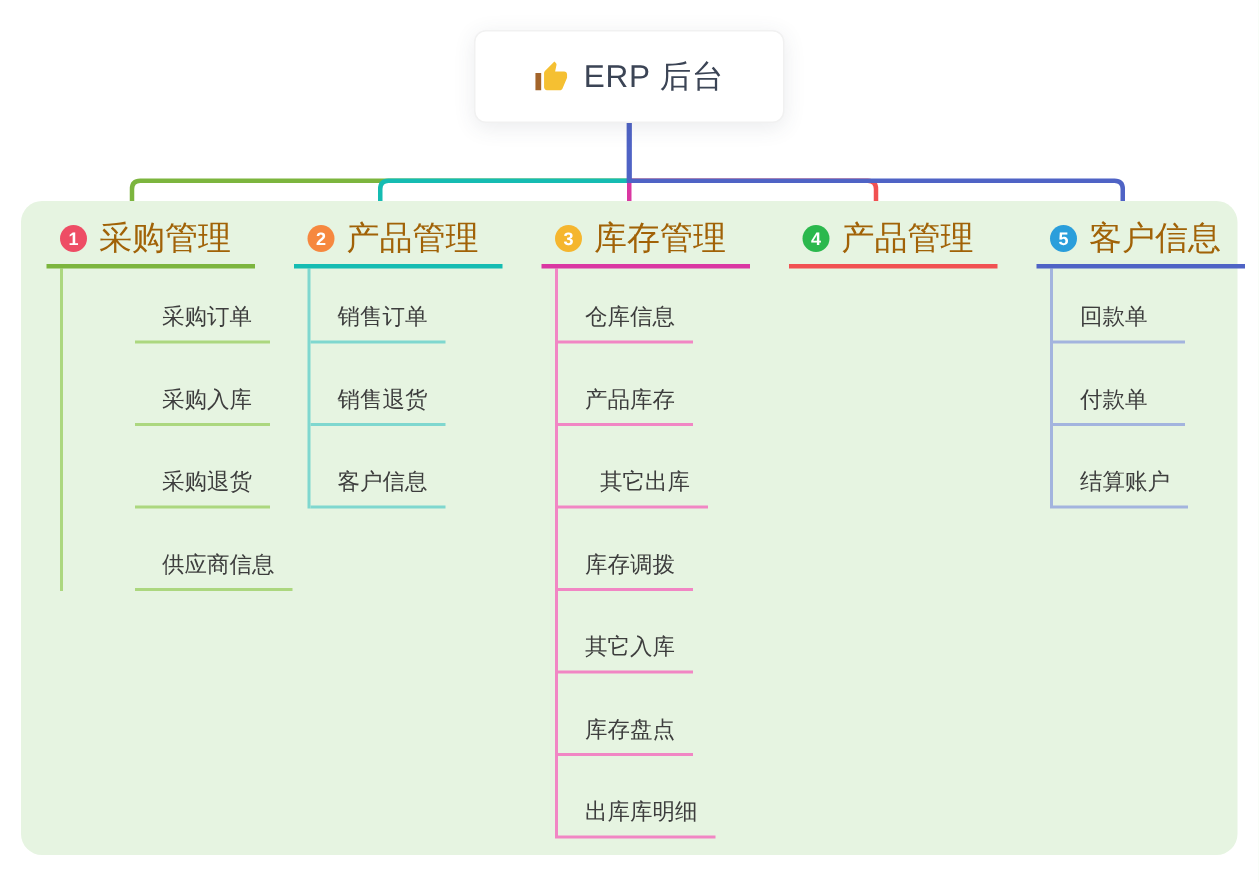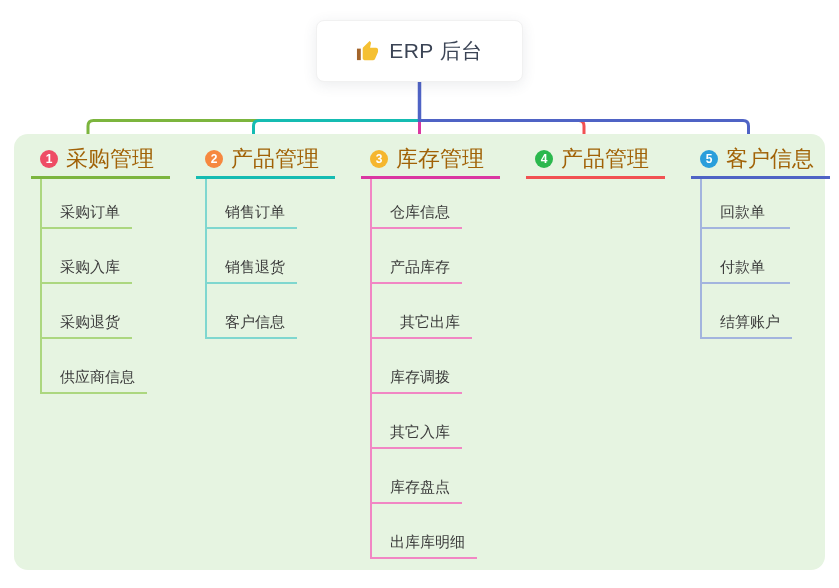--- a/index.html
+++ b/index.html
@@ -74,21 +74,21 @@
     </svg>
     <span class="root-label">ERP 后台</span>
   </div>
 
   <div class="panel" style="background: rgb(230, 244, 225);">
       <div class="branch-col">
     <div class="branch-heading" style="border-bottom-color: rgb(124, 181, 62);">
       <span class="num-badge" style="background: rgb(238, 77, 101);">1</span>
       <span class="branch-label">采购管理</span>
     </div>
-    <div class="branch-children" style="border-left-color: rgb(172, 215, 127);">
+    <div class="branch-children" style="border-left-color: rgb(172, 215, 127); padding-left: 48px;">
           <div class="child-row" style="border-bottom-color: rgb(172, 215, 127);">
             <span>采购订单</span>
           </div>
           <div class="child-row" style="border-bottom-color: rgb(172, 215, 127);">
             <span>采购入库</span>
           </div>
           <div class="child-row" style="border-bottom-color: rgb(172, 215, 127);">
             <span>采购退货</span>
           </div>
           <div class="child-row" style="border-bottom-color: rgb(172, 215, 127);">

